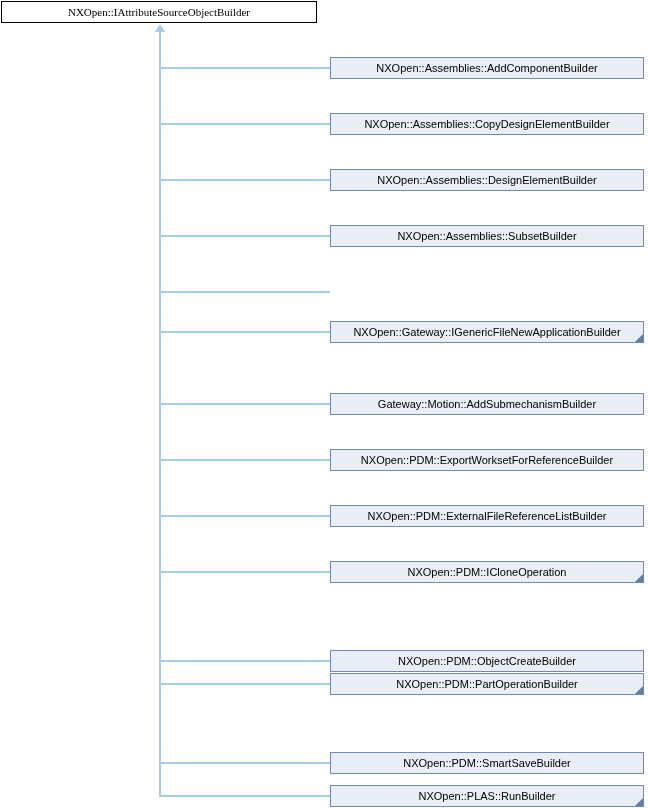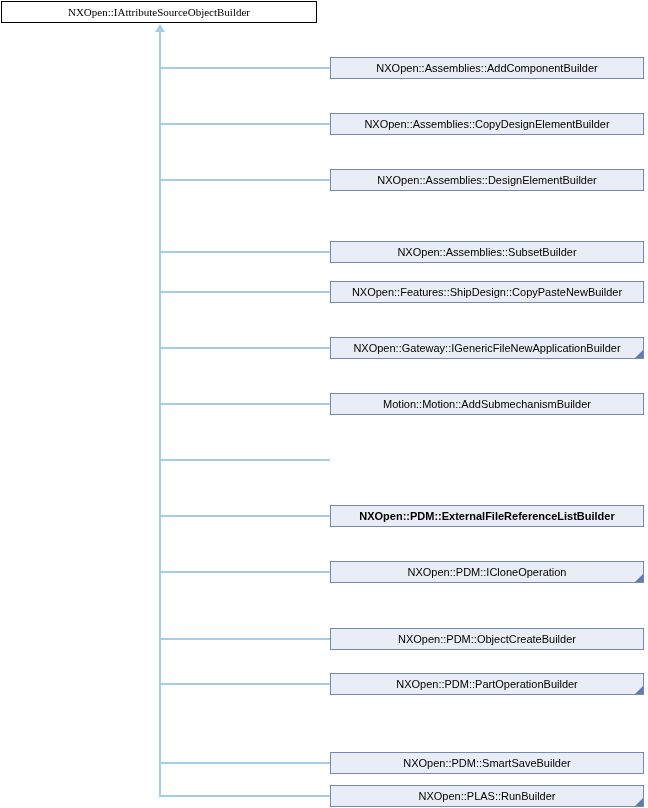--- a/index.html
+++ b/index.html
@@ -109,73 +109,73 @@
     </div>
 
     <div class="row" style="top: 169px;">
       <div class="hline"></div>
       <div class="child-box">
         <span class="child-label">NXOpen::Assemblies::DesignElementBuilder</span>
 
       </div>
     </div>
 
-    <div class="row" style="top: 225px; margin-top: 16px;">
+    <div class="row" style="top: 225px;">
       <div class="hline"></div>
       <div class="child-box">
         <span class="child-label">NXOpen::Assemblies::SubsetBuilder</span>
 
       </div>
     </div>
 
     <div class="row" style="top: 281px;">
       <div class="hline"></div>
-      <div class="child-box">
-        <span class="child-label">NXOpen::Features::ShipDesign::CopyPasteNewBuilder</span>
-
-      </div>
-    </div>
-
-    <div class="row" style="top: 337px;">
+    </div>
+
+    <div class="row" style="top: 321px;">
       <div class="hline"></div>
       <div class="child-box">
         <span class="child-label">NXOpen::Gateway::IGenericFileNewApplicationBuilder</span>
         <span class="corner-triangle"></span>
       </div>
     </div>
 
     <div class="row" style="top: 393px;">
       <div class="hline"></div>
       <div class="child-box">
-        <span class="child-label">Motion::Motion::AddSubmechanismBuilder</span>
+        <span class="child-label">Gateway::Motion::AddSubmechanismBuilder</span>
 
       </div>
     </div>
 
     <div class="row" style="top: 449px;">
       <div class="hline"></div>
-    </div>
-
-    <div class="row" style="top: 505px; font-weight: bold;">
+      <div class="child-box">
+        <span class="child-label">NXOpen::PDM::ExportWorksetForReferenceBuilder</span>
+
+      </div>
+    </div>
+
+    <div class="row" style="top: 505px;">
       <div class="hline"></div>
       <div class="child-box">
         <span class="child-label">NXOpen::PDM::ExternalFileReferenceListBuilder</span>
 
       </div>
     </div>
 
     <div class="row" style="top: 561px;">
       <div class="hline"></div>
       <div class="child-box">
         <span class="child-label">NXOpen::PDM::ICloneOperation</span>
         <span class="corner-triangle"></span>
       </div>
     </div>
 
-    <div class="row" style="top: 628px;">
+    <div class="row" style="top: 650px;">
       <div class="hline"></div>
       <div class="child-box">
         <span class="child-label">NXOpen::PDM::ObjectCreateBuilder</span>
 
       </div>
     </div>
 
     <div class="row" style="top: 673px;">
       <div class="hline"></div>
       <div class="child-box">

